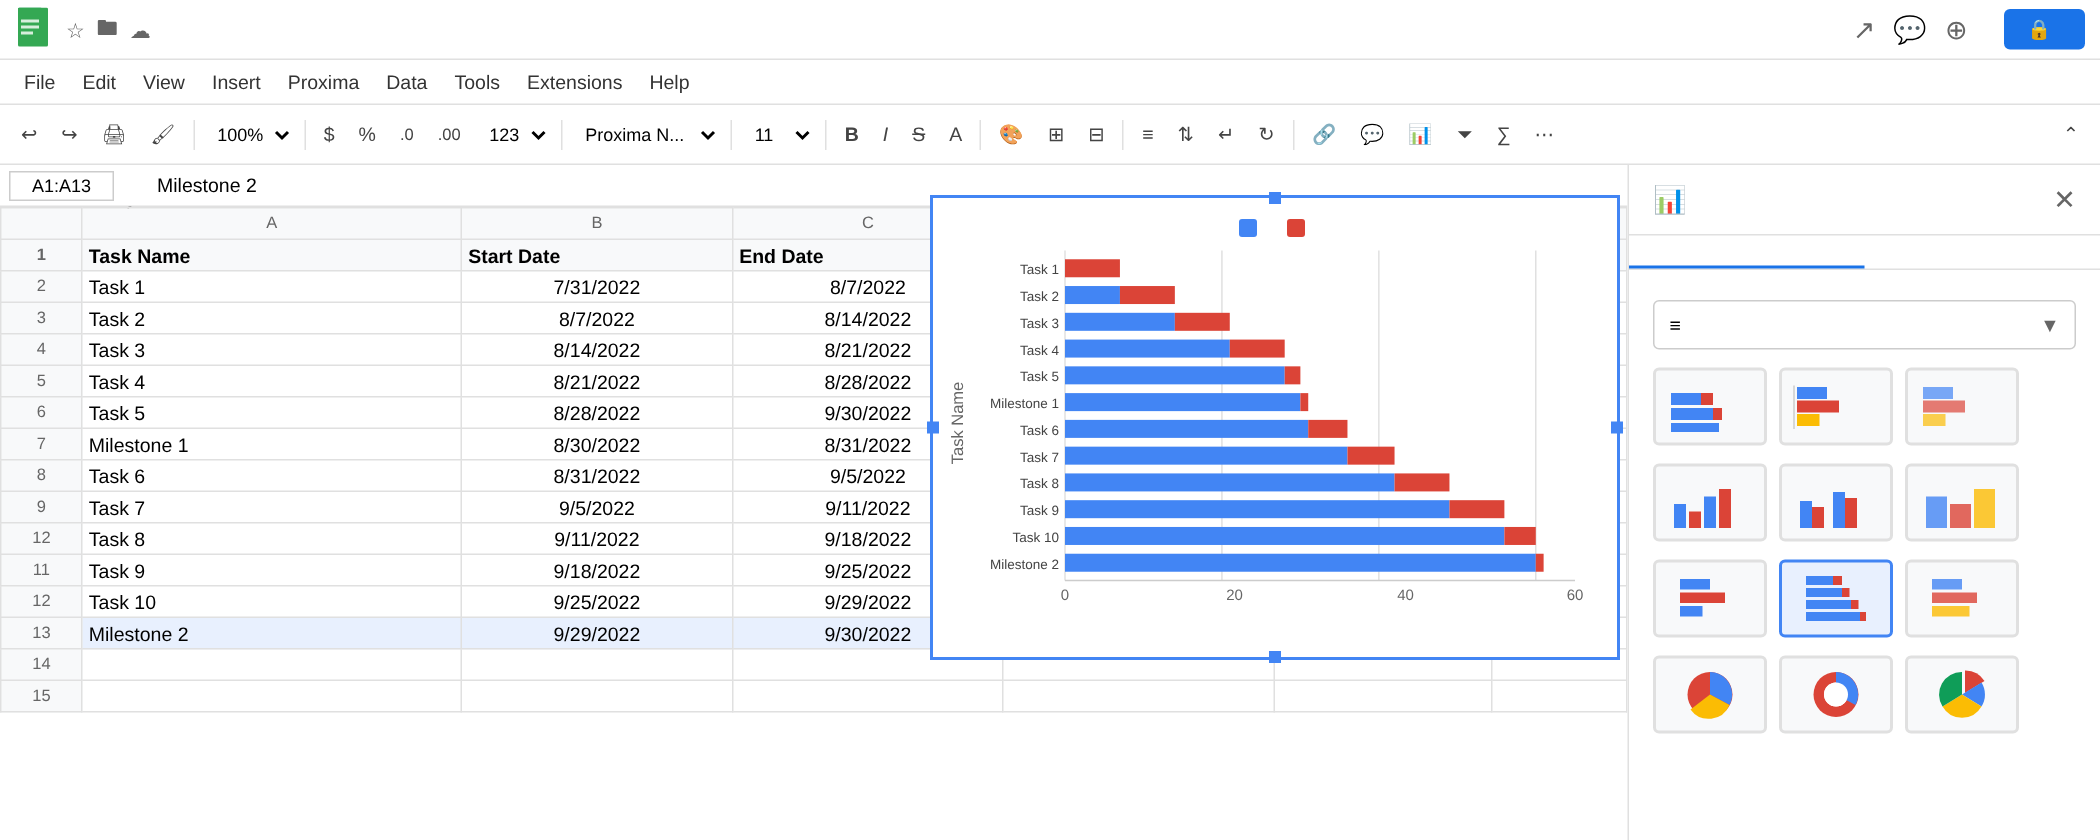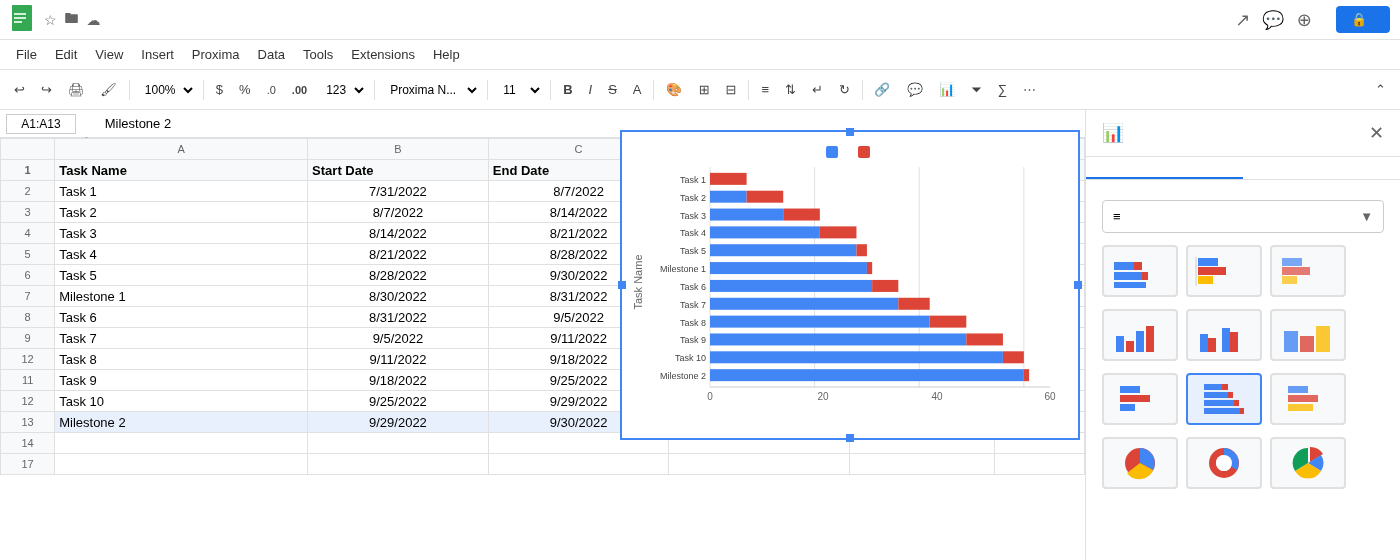--- a/index.html
+++ b/index.html
@@ -129,21 +129,21 @@
   <button class="tb-btn">🖨</button>
   <button class="tb-btn">🖌</button>
   <div class="tb-sep"></div>
   <select class="tb-select">
     <option>100%</option>
   </select>
   <div class="tb-sep"></div>
   <button class="tb-btn">$</button>
   <button class="tb-btn">%</button>
   <button class="tb-btn" style="font-size:11px;">.0</button>
-  <button class="tb-btn" style="font-size:11px;font-weight:bold;">.00</button>
+  <button class="tb-btn" style="font-size:11px;">.00</button>
   <select class="tb-select">
     <option>123</option>
   </select>
   <div class="tb-sep"></div>
   <select class="tb-select" style="width:100px;">
     <option>Proxima N...</option>
   </select>
   <div class="tb-sep"></div>
   <select class="tb-select" style="width:50px;">
     <option>11</option>
@@ -316,21 +316,21 @@
             <tr>
               <td class="row-header">14</td>
               <td></td>
               <td></td>
               <td></td>
               <td></td>
               <td></td>
               <td></td>
             </tr>
             <tr>
-              <td class="row-header">17</td>
+              <td class="row-header">15</td>
               <td></td>
               <td></td>
               <td></td>
               <td></td>
               <td></td>
               <td></td>
             </tr>
           </tbody>
       </table>
     </div>

